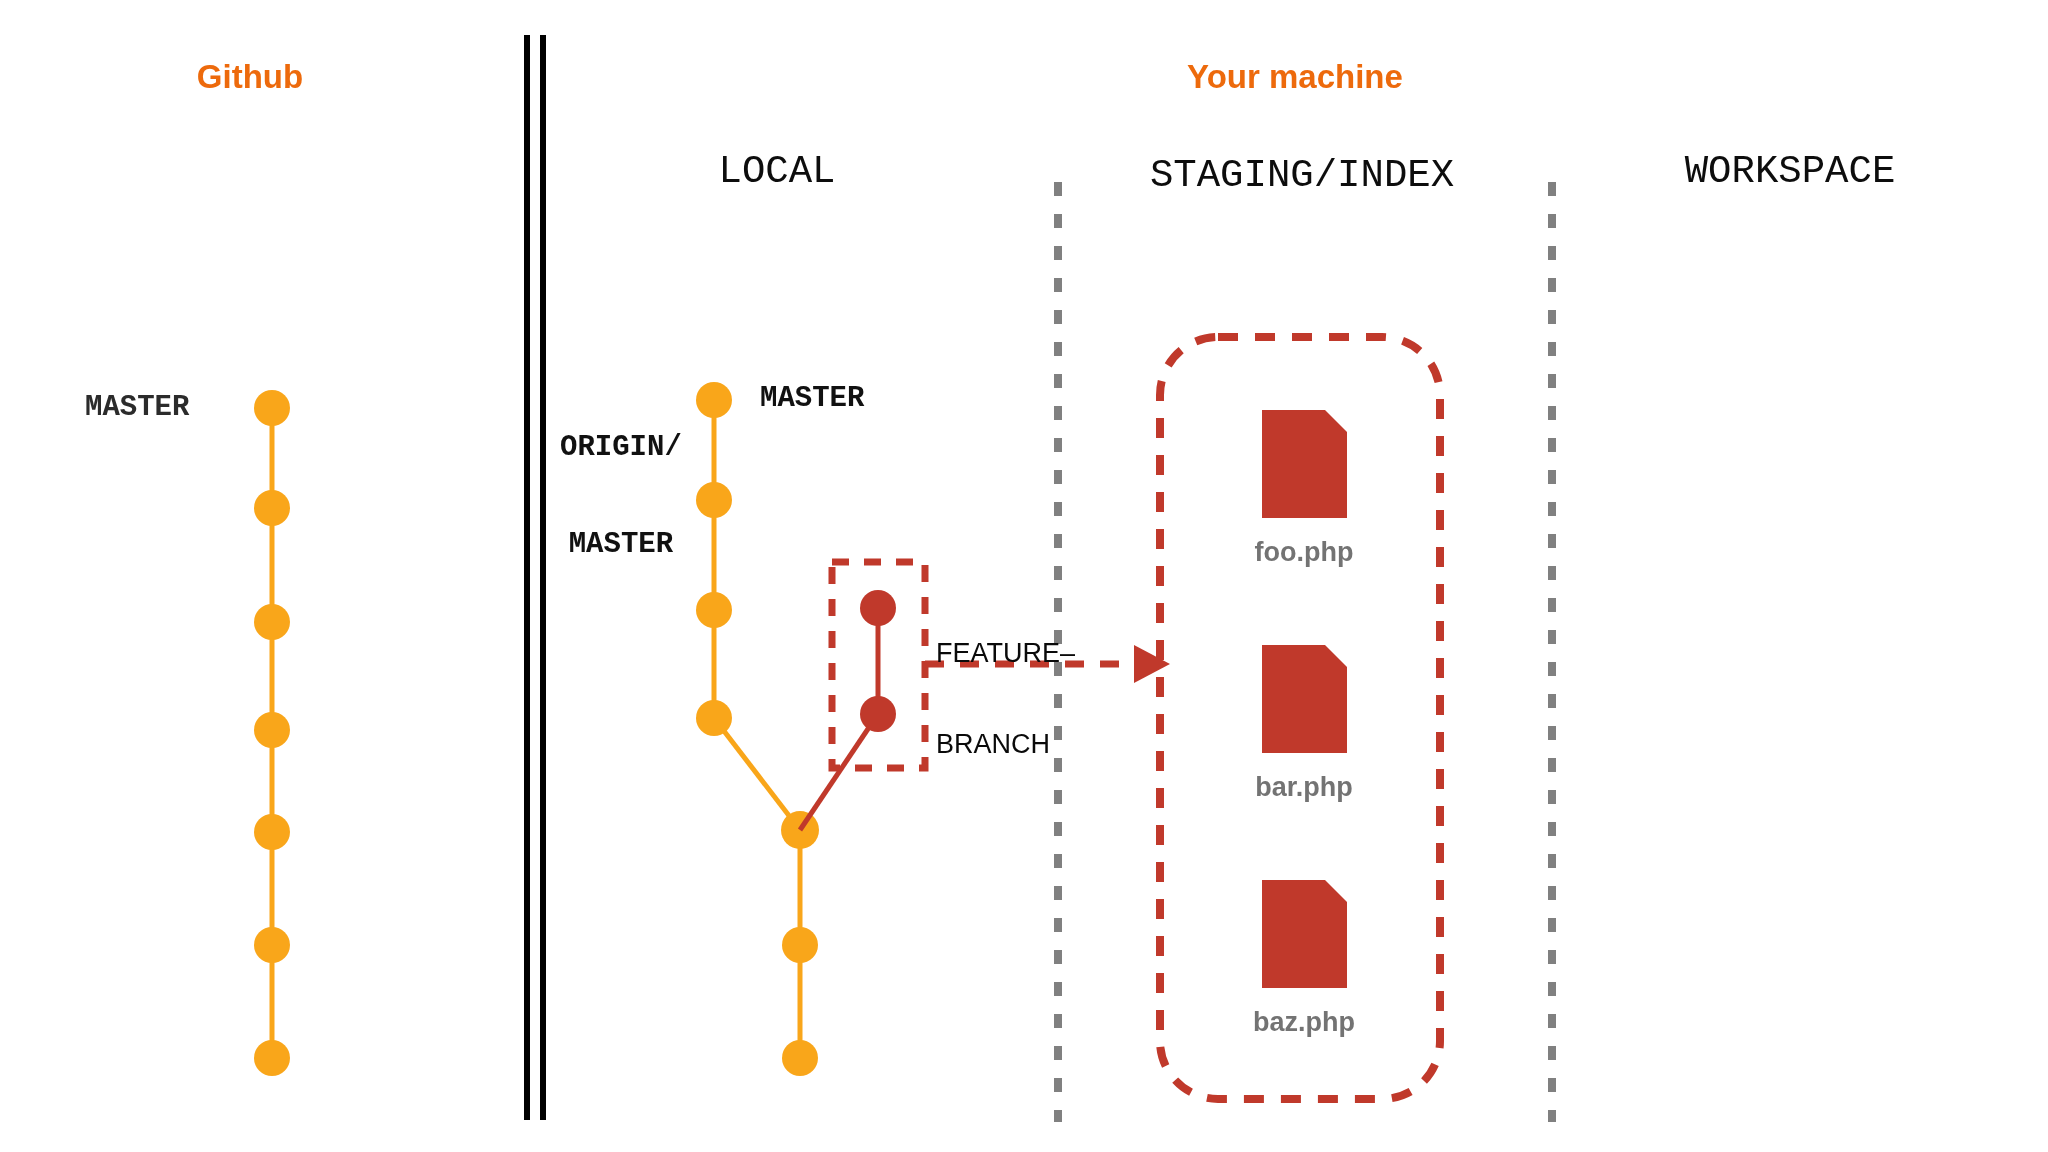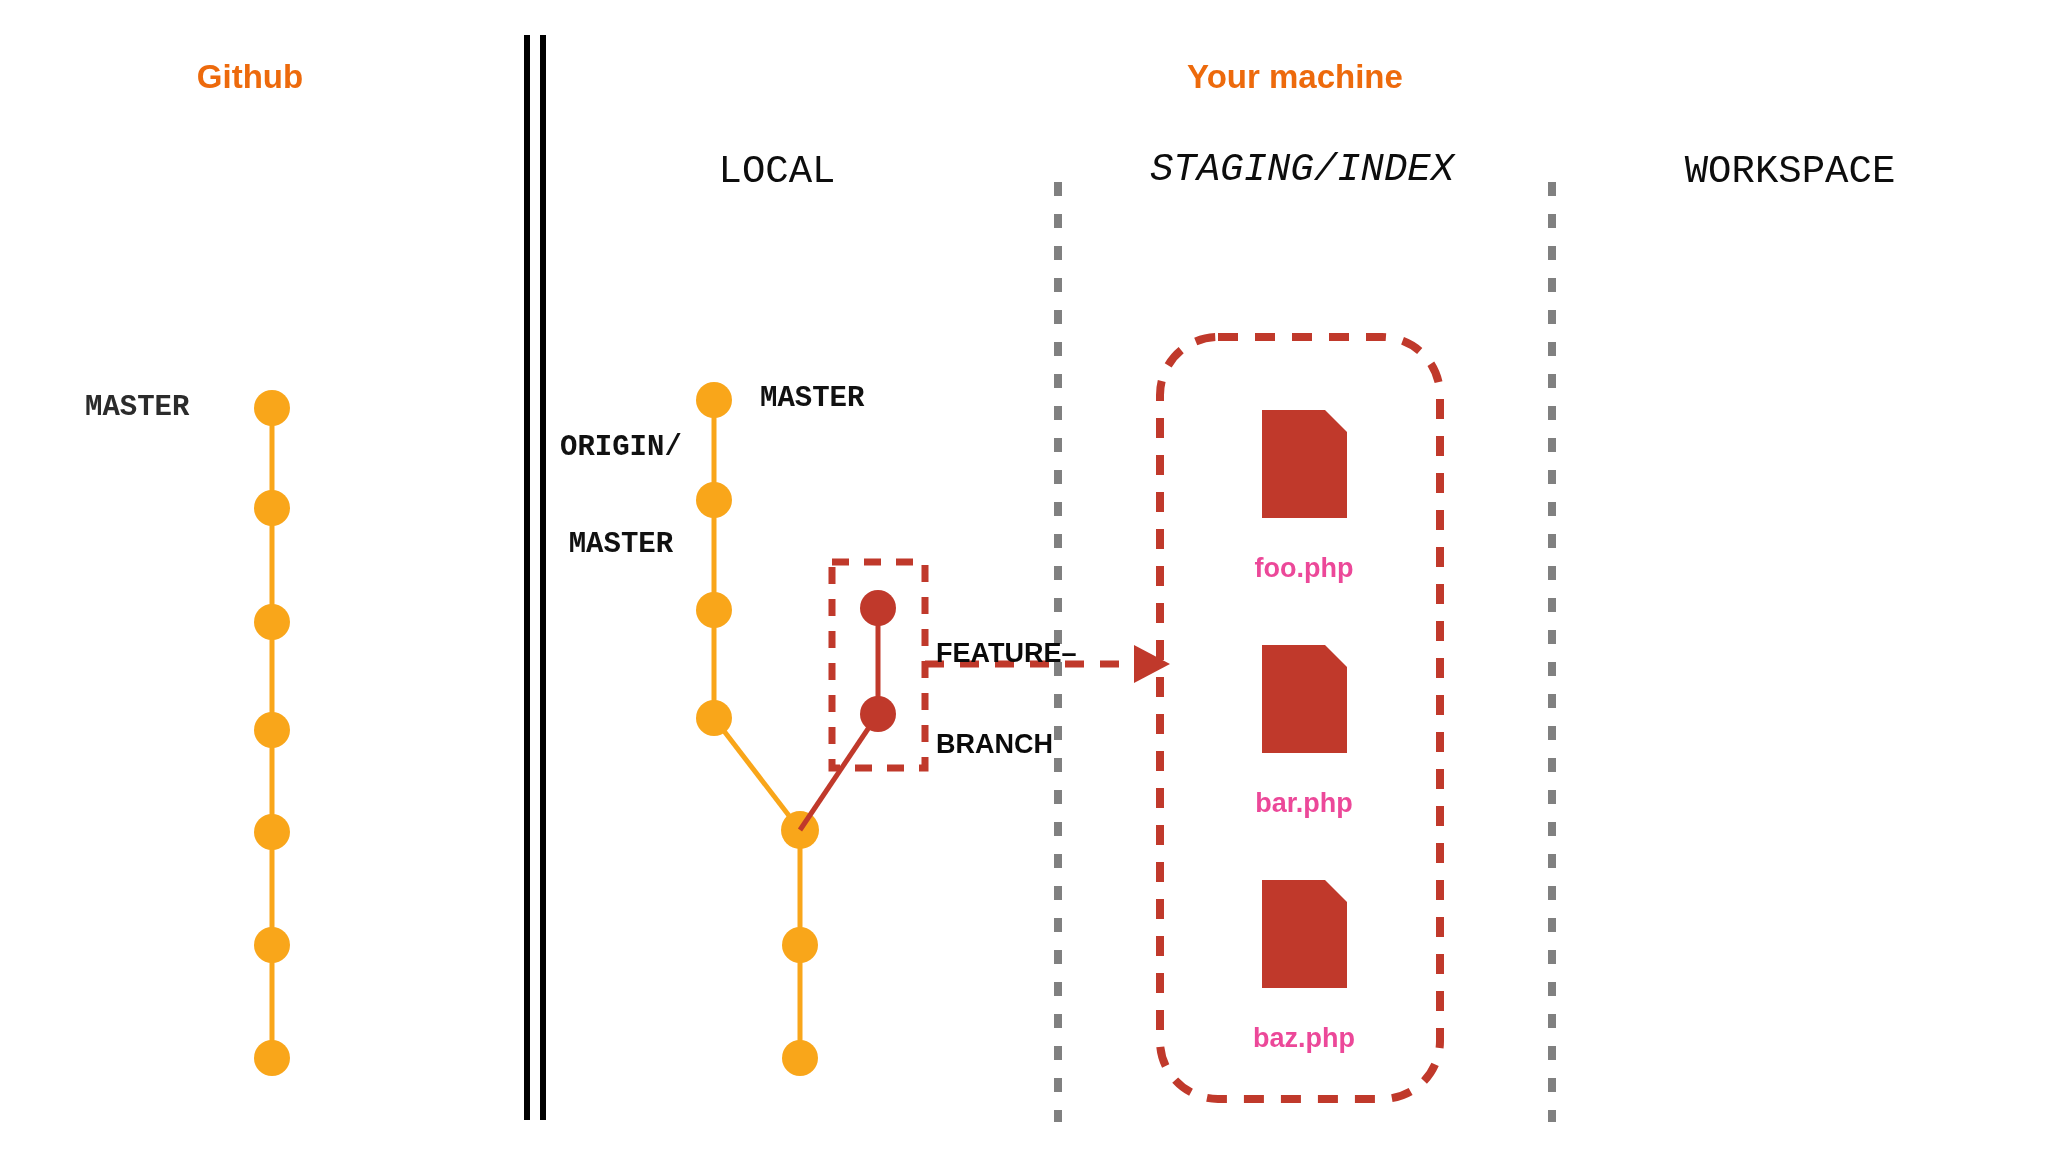--- a/index.html
+++ b/index.html
@@ -39,33 +39,32 @@
   .branch-tag {
     font-family: "Liberation Mono", monospace;
     font-weight: bold;
     font-size: 29px;
     color: #2b2b2b;
     line-height: 1.12;
   }
   .branch-tag.dark { color: #111111; }
   .feature-tag {
     font-family: "Liberation Sans", sans-serif;
-    font-weight: bold;
+    font-weight: normal;
     font-size: 27px;
     color: #0a0a0a;
     line-height: 1.12;
   }
   .file-name {
     font-family: "Liberation Sans", sans-serif;
     font-weight: bold;
     font-size: 27px;
-    color: #ec4899;
+    color: #737373;
     text-align: center;
     width: 200px;
-    margin-top: 16px;
   }
 </style>
 </head>
 <body>
 
 <div id="stage">
 
   <svg id="svg-layer" viewBox="0 0 2048 1152">
 
     <g>
@@ -129,21 +128,21 @@
     </g>
     <g>
       <path d="M1262 880 L1325 880 L1347 902 L1347 988 L1262 988 Z" fill="#C0392B"></path>
     </g>
   </svg>
 
   <div class="lbl zone-title" style="left:120px; top:58px; width:260px;">Github</div>
   <div class="lbl zone-title" style="left:1055px; top:58px; width:480px;">Your machine</div>
 
   <div class="lbl col-head" style="left:577px; top:150px; width:400px;">LOCAL</div>
-  <div class="lbl col-head" style="left:1102px; top:148px; width:400px;font-style:italic;">STAGING/INDEX</div>
+  <div class="lbl col-head" style="left:1102px; top:154px; width:400px;">STAGING/INDEX</div>
   <div class="lbl col-head" style="left:1590px; top:150px; width:400px;">WORKSPACE</div>
 
   <div class="lbl branch-tag" style="left:85px; top:392px;">MASTER</div>
 
   <div class="lbl branch-tag dark" style="left:560px; top:367px; text-align:center;">
     <div>ORIGIN/</div>
     <div>MASTER</div>
   </div>
 
   <div class="lbl branch-tag dark" style="left:760px; top:383px;">MASTER</div>

